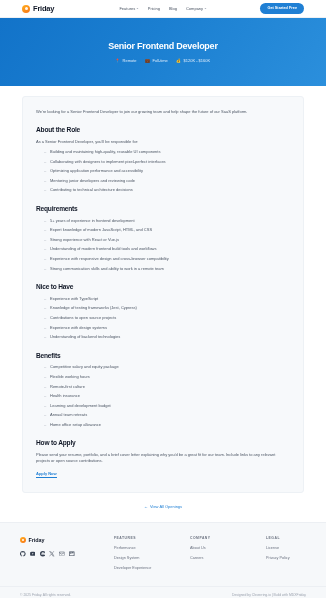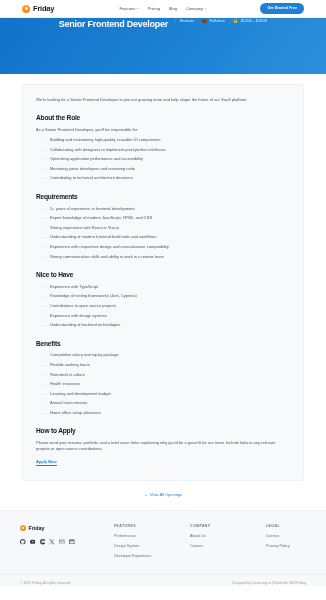--- a/index.html
+++ b/index.html
@@ -61,22 +61,22 @@
     font-size: 3.8px;
     font-weight: 600;
     padding: 2.6px 7px;
     border-radius: 20px;
     white-space: nowrap;
   }
 
   
   .hero {
     background: linear-gradient(125deg,#1273c9 0%,#1b7fd1 45%,#2b8fdc 100%);
-    height: 56px;
-    display: flex; flex-direction: row; align-items: flex-start; justify-content: center;
+    height: 68px;
+    display: flex; flex-direction: column; align-items: center; justify-content: center;
     gap: 5px;
   }
   .hero-title {
     color: #ffffff; font-size: 9px; font-weight: 700; letter-spacing: -.25px;
   }
   .hero-meta { display: flex; align-items: center; gap: 9px; }
   .meta-item {
     display: flex; align-items: center; gap: 1.8px;
     color: #dceafa; font-size: 4px; white-space: nowrap;
   }

